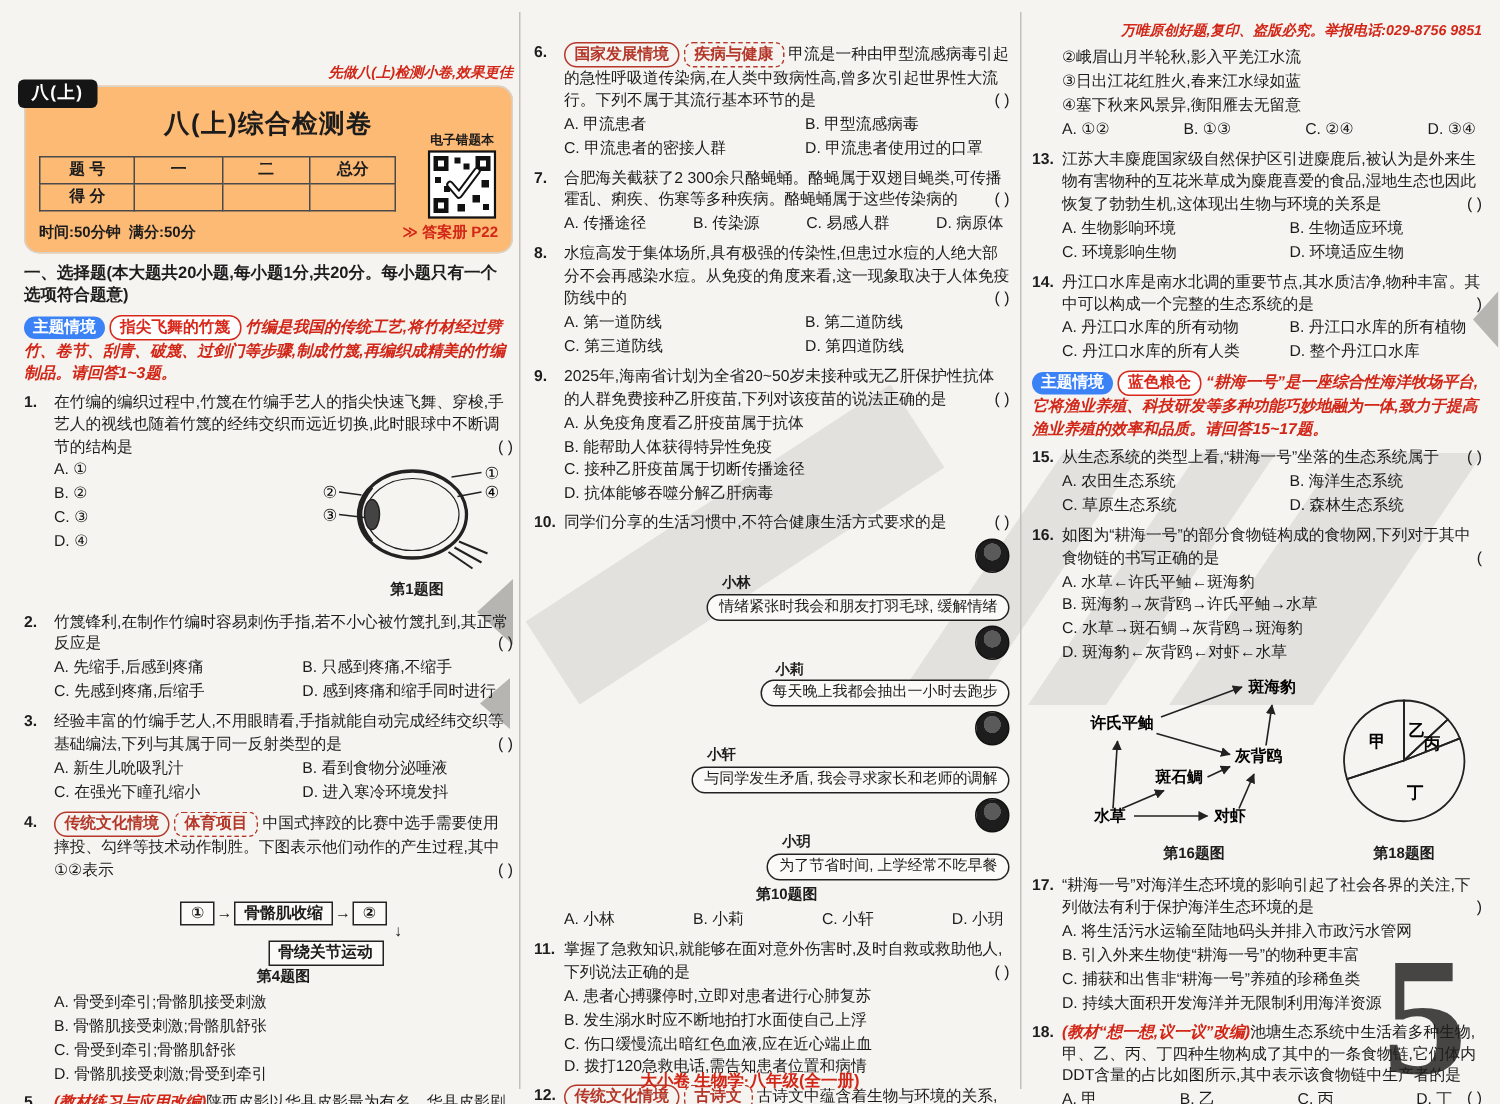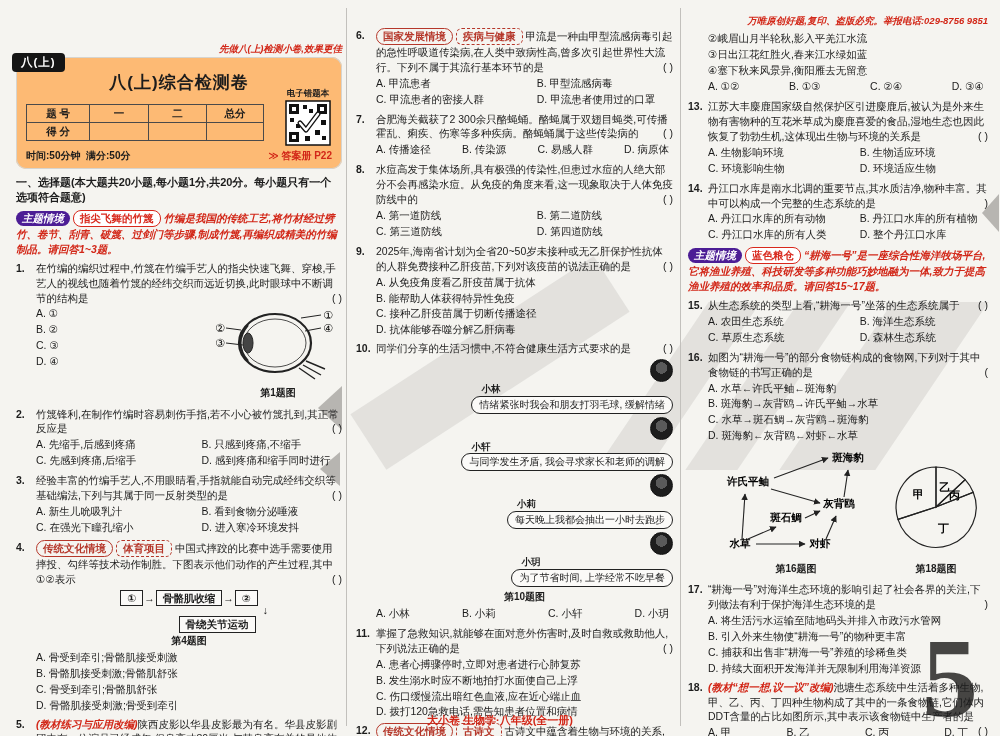--- a/index.html
+++ b/index.html
@@ -26,21 +26,21 @@
   .htitle{text-align:center;font-size:17px;font-weight:bold;margin:4px 0 8px 0;letter-spacing:1px;}
   .scoretable{border-collapse:collapse;width:238px;}
   .scoretable td{border:1px solid #4a4a4a;height:17px;text-align:center;font-weight:bold;font-size:10.5px;padding:0 4px;}
   .qrwrap{position:absolute;right:8px;top:30px;width:52px;text-align:center;}
   .qrlabel{font-size:8.5px;font-weight:bold;white-space:nowrap;}
   .hfoot{display:flex;justify-content:space-between;margin-top:8px;font-weight:bold;font-size:10px;}
   .ansref{color:#d22718;font-weight:bold;}
   
   .section-title{font-weight:bold;font-size:11px;margin:4px 0;}
   .badge{display:inline-block;border-radius:8px;padding:0 6px;font-weight:bold;margin-right:3px;font-size:10.5px;}
-  .b-solid{background:#4c1d95;color:#fff;font-style:italic;}
+  .b-solid{background:#3b82f6;color:#fff;}
   .b-redline{border:1.3px solid #d8281c;color:#d8281c;background:#fff;}
   .b-outline{border:1.2px solid #b5372a;color:#b5372a;border-radius:9px;}
   .b-dashed{border:1.2px dashed #b5372a;color:#b5372a;border-radius:6px;}
   .theme{margin:3px 0 4px 0;}
   .theme .ttext{color:#d22718;font-style:italic;font-weight:bold;}
   .q{position:relative;padding-left:20px;margin-bottom:4px;}
   .qnum{position:absolute;left:0;top:0;font-weight:bold;}
   .prefix{color:#d22718;font-style:italic;font-weight:bold;}
   .paren{float:right;padding-left:6px;}
   .opts{margin-top:1px;}
@@ -48,21 +48,21 @@
   .opts.cols-2{display:grid;grid-template-columns:1.15fr 1fr;column-gap:4px;}
   .opts.cols-2 .opt{margin-bottom:1px;}
   .opts.cols-4{display:flex;justify-content:space-between;flex-wrap:wrap;}
   .opts.cols-4 .opt{display:inline-block;margin-right:4px;}
   .line{margin-bottom:1px;}
   .figcap{text-align:center;font-size:10px;font-weight:bold;margin:1px 0 2px 0;}
   
   .eyewrap{overflow:hidden;}
   .fig-eye{float:right;width:128px;text-align:center;margin-left:4px;}
   
-  .fig-flow{text-align:center;margin:3px 0 1px 0;}
+  .fig-flow{text-align:center;margin:13px 0 1px 0;}
   .fbox{display:inline-block;border:1.2px solid #222;padding:0 6px;font-weight:bold;background:#fbfaf8;}
   .farrow{font-weight:bold;margin:0 1px;}
   .fdown{margin-right:74px;text-align:right;font-weight:bold;line-height:.9;}
   .fdrow{text-align:center;margin-left:56px;}
   
   .fig-bubbles{margin:2px 0;}
   .brow{display:flex;align-items:flex-end;margin:3px 0;flex-direction:column;}
   .avatar{width:21px;height:21px;border-radius:50%;flex:0 0 21px;
           background:radial-gradient(circle at 50% 38%, #5a5a5a 0 34%, #1d1d1d 35%);border:1px solid #111;}
   .bcol{margin-left:6px;}
@@ -255,25 +255,25 @@
         </div>
         <div class="q">
           <span class="qnum">10.</span>
           <div class="qbody"><span>同学们分享的生活习惯中,不符合健康生活方式要求的是</span><span class="paren">(      )</span><div class="fig-bubbles">
               <div class="brow">
                 <div class="avatar"></div>
                 <div class="bcol"><div class="bname">小林</div><div class="bubble">情绪紧张时我会和朋友打羽毛球, 缓解情绪</div></div>
               </div>
               <div class="brow">
                 <div class="avatar"></div>
-                <div class="bcol"><div class="bname">小轩</div><div class="bubble">与同学发生矛盾, 我会寻求家长和老师的调解</div></div>
+                <div class="bcol"><div class="bname">小莉</div><div class="bubble">每天晚上我都会抽出一小时去跑步</div></div>
               </div>
               <div class="brow">
                 <div class="avatar"></div>
-                <div class="bcol"><div class="bname">小莉</div><div class="bubble">每天晚上我都会抽出一小时去跑步</div></div>
+                <div class="bcol"><div class="bname">小轩</div><div class="bubble">与同学发生矛盾, 我会寻求家长和老师的调解</div></div>
               </div>
               <div class="brow">
                 <div class="avatar"></div>
                 <div class="bcol"><div class="bname">小玥</div><div class="bubble">为了节省时间, 上学经常不吃早餐</div></div>
               </div>
               <div class="figcap">第10题图</div>
             </div><div class="opts cols-4">
               <span class="opt">A. 小林</span>
               <span class="opt">B. 小莉</span>
               <span class="opt">C. 小轩</span>

